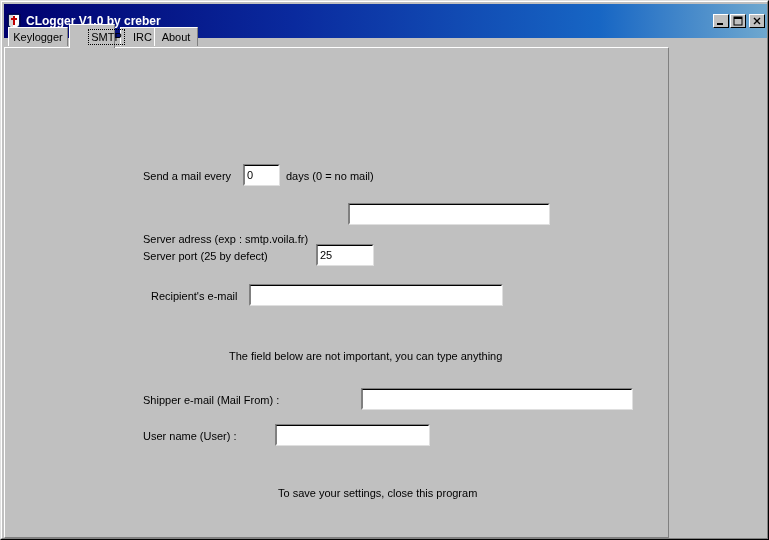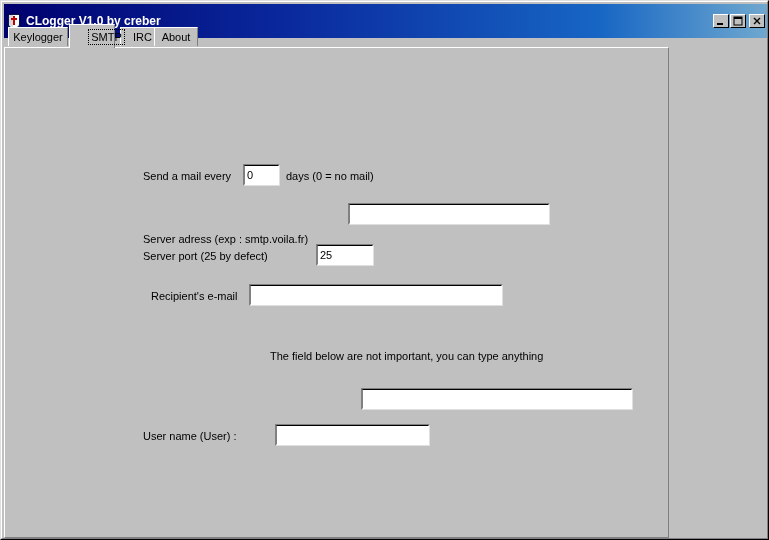--- a/index.html
+++ b/index.html
@@ -165,21 +165,20 @@
     color: #000000;
     white-space: nowrap;
     line-height: 13px;
   }
   .note {
     position: absolute;
     font-size: 11px;
     color: #000000;
     white-space: nowrap;
     line-height: 13px;
-    margin-left: 41px;
   }
   .field {
     position: absolute;
     background: #ffffff;
     box-sizing: border-box;
     border-top: 1px solid #000000;
     border-left: 1px solid #808080;
     border-right: 1px solid #ffffff;
     border-bottom: 1px solid #ffffff;
     font-family: "Liberation Sans", sans-serif;
@@ -277,26 +276,28 @@
         <input class="field" style="left: 0px; top: 0px; width: 56px; height: 20px;" value="25">
       </div>
 
       <span class="lbl" style="left:138px; top:242px;margin-left:8px;">Recipient's e-mail</span>
       <div class="field-outer" style="left:244px; top:236px; width:254px; height:22px;">
         <input class="field" style="left: 0px; top: 0px; width: 252px; height: 20px;" value="">
       </div>
 
       <span class="note" style="left:224px; top:302px;">The field below are not important,  you can  type anything</span>
 
+      <span class="lbl" style="left:138px; top:346px;">Shipper e-mail (Mail From) :</span>
       <div class="field-outer" style="left:356px; top:340px; width:272px; height:22px;">
         <input class="field" style="left: 0px; top: 0px; width: 270px; height: 20px;" value="">
       </div>
 
       <span class="lbl" style="left:138px; top:382px;">User name (User) :</span>
       <div class="field-outer" style="left:270px; top:376px; width:155px; height:22px;">
         <input class="field" style="left: 0px; top: 0px; width: 153px; height: 20px;" value="">
       </div>
 
+      <span class="note" style="left:273px; top:439px;">To save your settings, close this program</span>
 
     </div>
 
   </div>
 </div>
 
 </body></html>

